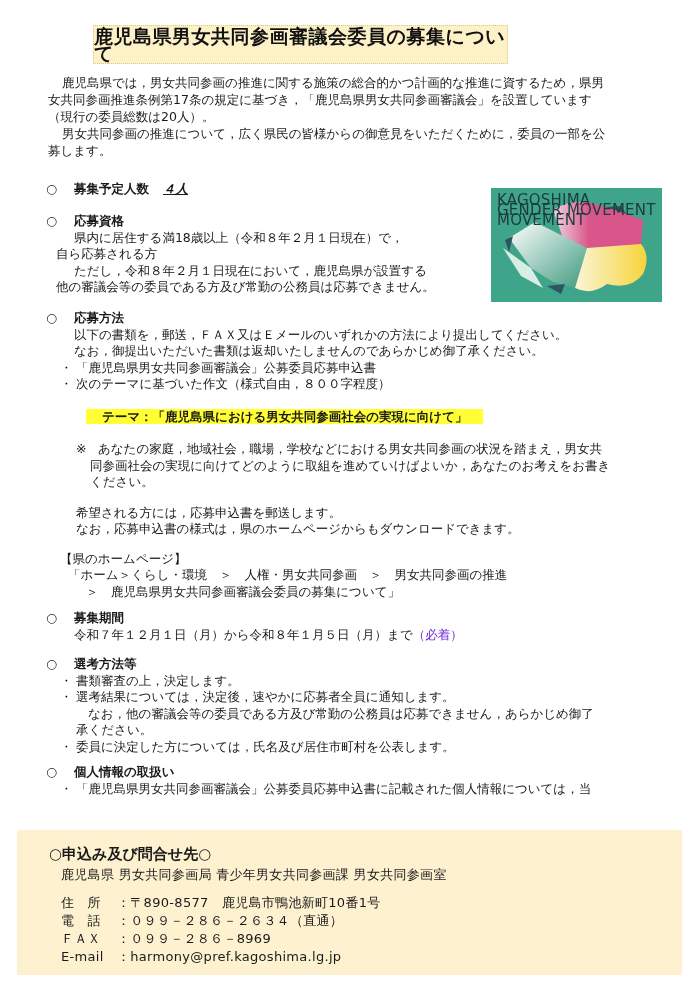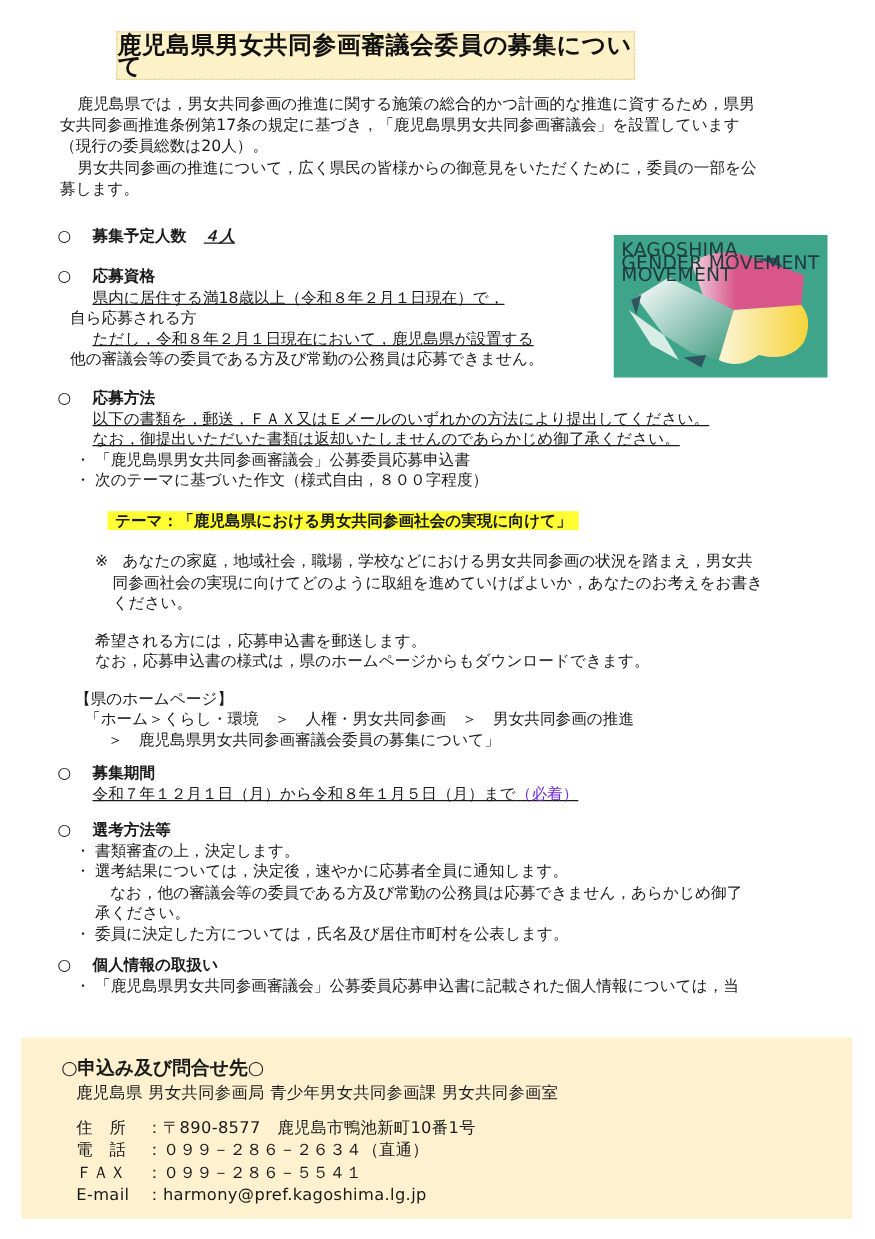--- a/index.html
+++ b/index.html
@@ -21,24 +21,24 @@
     .title-box span {
       font-size: 19px; font-weight: bold; letter-spacing: 0.5px; color: #111;
     }
     .para { left: 48px; width: 615px; font-size: 12.5px; line-height: 17px; }
     .para p { white-space: nowrap; }
     .indent1 { padding-left: 14px; }
     .sec-head { font-weight: bold; display: flex; align-items: center; }
     .sec-head .circle { width: 28px; font-weight: normal; }
     .sec-block { left: 46px; width: 620px; }
     .line { white-space: nowrap; height: 16.5px; }
-    .l-in { padding-left: 28px; text-decoration: underline; }
+    .l-in { padding-left: 28px; }
     .bullet { display: inline-block; width: 30px; text-align: left; padding-left: 14px; }
     .underline { text-decoration: underline; margin-left: 14px; font-style: italic; }
-    .highlight { background: #ffff33; font-weight: bold; padding: 0 6px; }
+    .highlight { background: #ffff33; font-weight: bold; padding: 0 16px; }
     .red { color: #6d28d9; }
     .logo {
       left: 491px; top: 188px; width: 171px; height: 114px;
       background: #3ea58b;
       overflow: hidden;
     }
     .logo-text {
       position: absolute; left: 6px; top: 7px;
       font-size: 15px; line-height: 10px; color: #1f3a3a;
       letter-spacing: 0.2px; font-family: "DejaVu Sans", sans-serif;
@@ -193,18 +193,18 @@
   <div class="abs contact-title" style="left:32px; top:16px;">○申込み及び問合せ先○</div>
   <div class="abs contact-line" style="left:44px; top:36px;">鹿児島県 男女共同参画局 青少年男女共同参画課 男女共同参画室</div>
 
   <div class="abs contact-line" style="left:44px; top:64px;">
     <span style="display:inline-block;width:56px;">住　所</span><span>：</span><span>〒890-8577　鹿児島市鴨池新町10番1号</span>
   </div>
   <div class="abs contact-line" style="left:44px; top:82px;">
     <span style="display:inline-block;width:56px;">電　話</span><span>：</span><span>０９９－２８６－２６３４（直通）</span>
   </div>
   <div class="abs contact-line" style="left:44px; top:100px;">
-    <span style="display:inline-block;width:56px;">ＦＡＸ</span><span>：</span><span>０９９－２８６－５５４１</span>
+    <span style="display:inline-block;width:56px;">ＦＡＸ</span><span>：</span><span>０９９－２８６－8969</span>
   </div>
   <div class="abs contact-line" style="left:44px; top:118px;">
     <span style="display:inline-block;width:56px;">E-mail</span><span>：</span><span>harmony@pref.kagoshima.lg.jp</span>
   </div>
 </div>
 
 </body></html>

